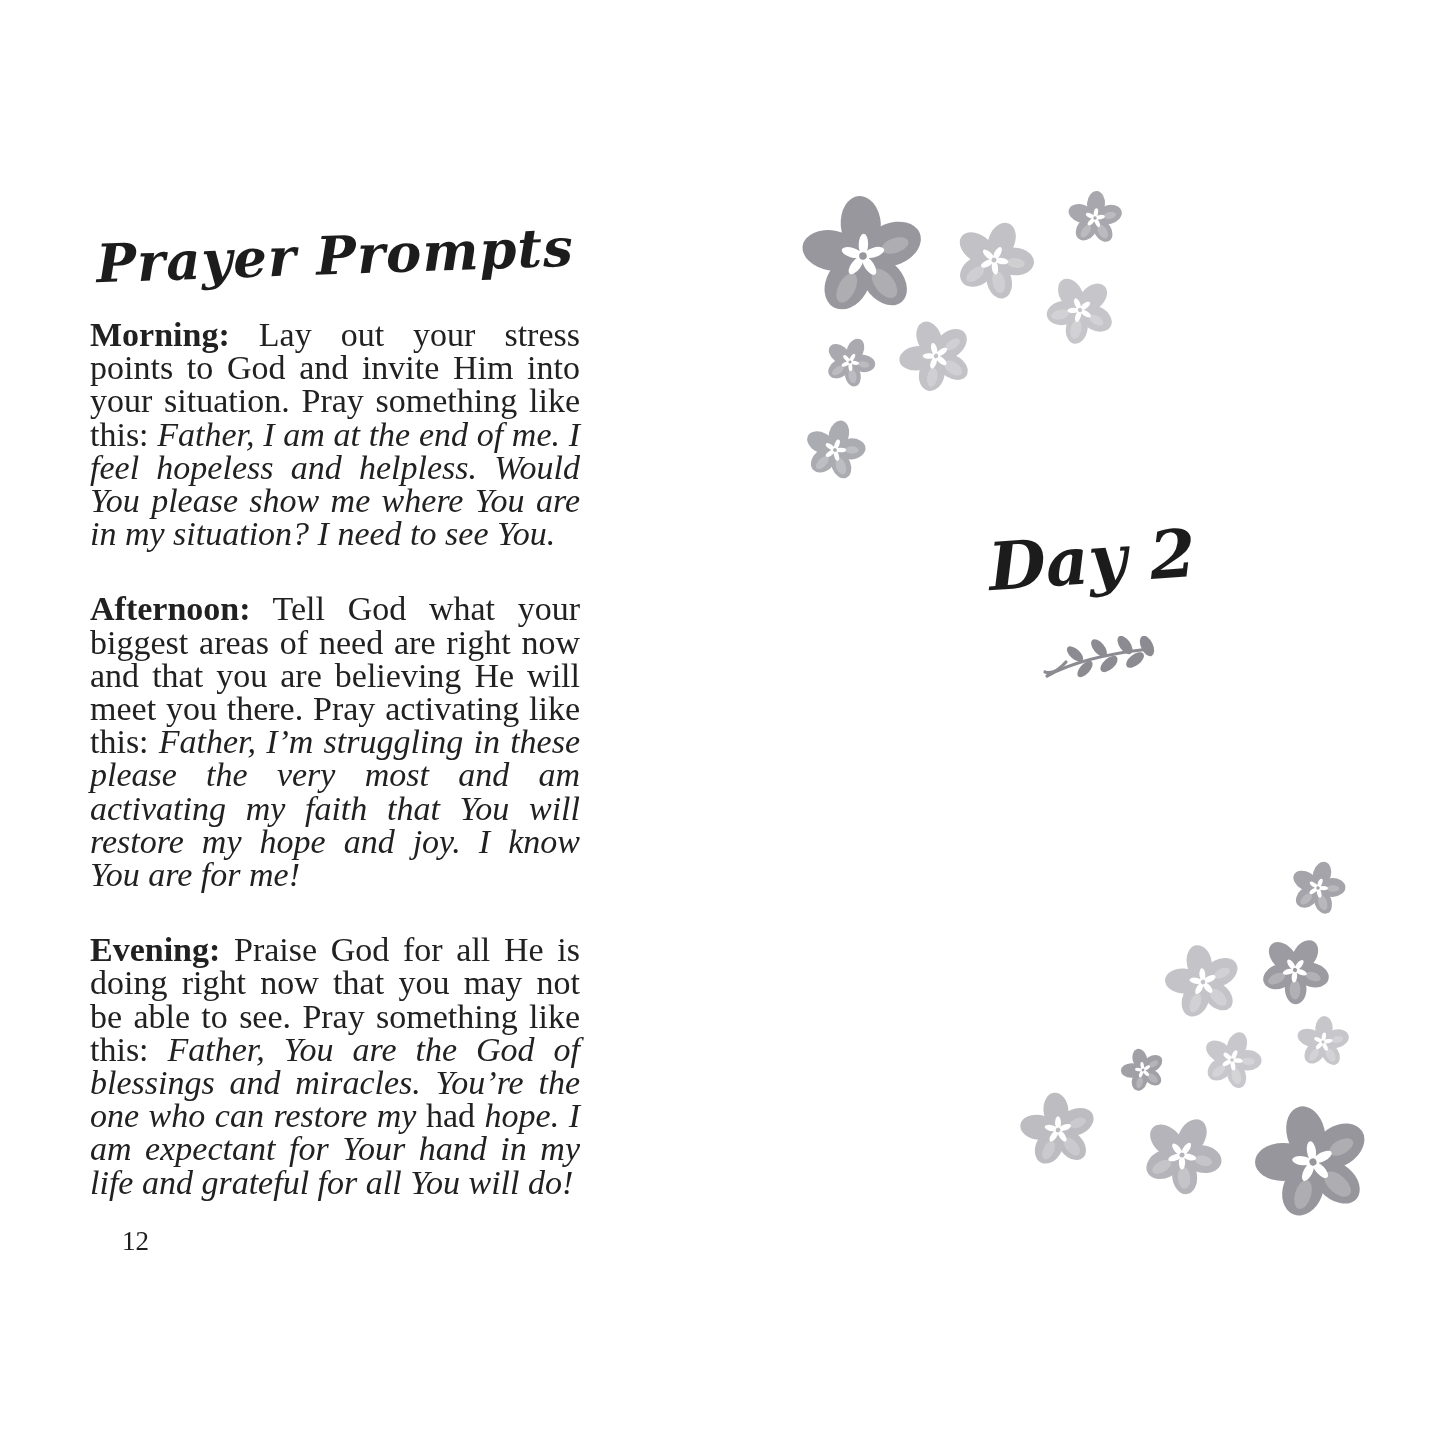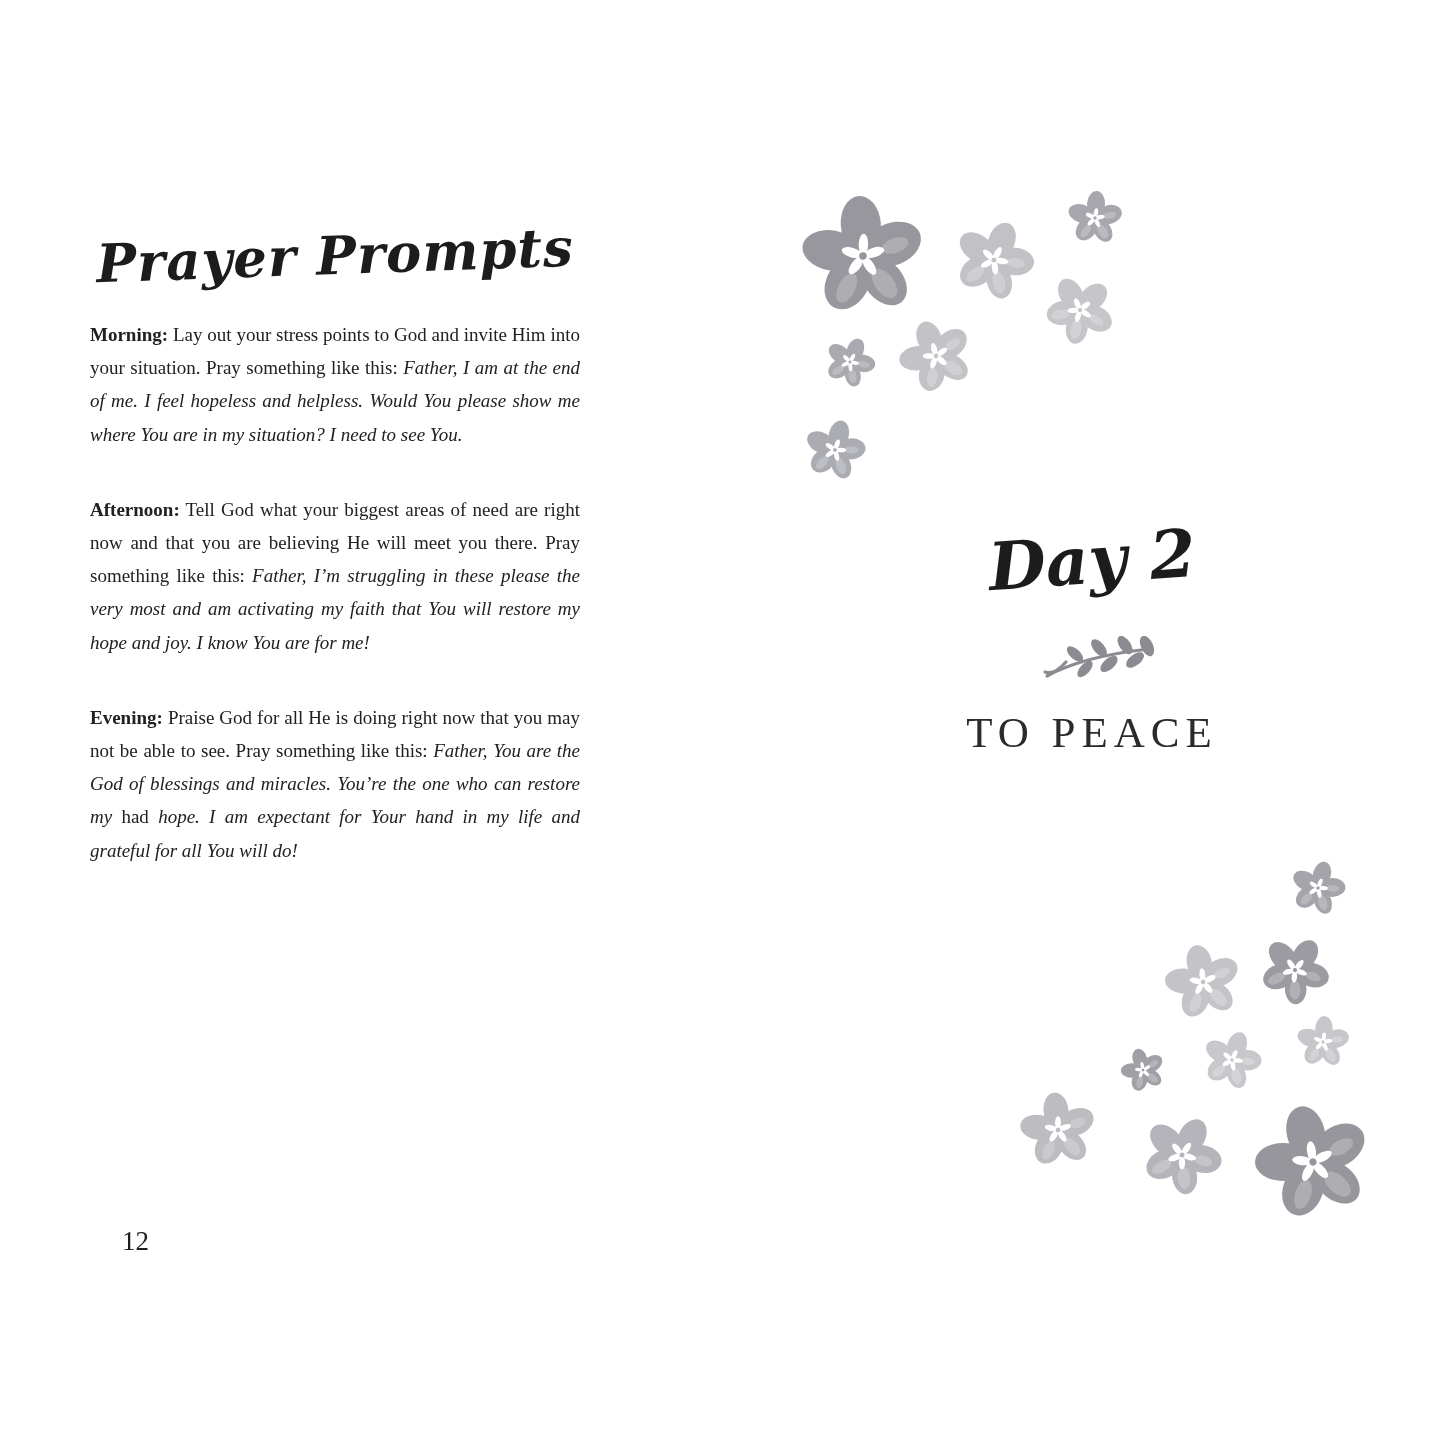--- a/index.html
+++ b/index.html
@@ -16,21 +16,21 @@
   .script-heading{
     font-family:"DejaVu Serif", serif;
     font-style:italic;font-weight:700;
     font-size:53px;line-height:74px;
     text-align:center;color:#1c1c1c;
     letter-spacing:1px;
     transform:rotate(-2deg);
     margin:0 0 26px 0;
   }
   p.body{
-    font-size:19px;line-height:33.2px;
+    font-size:34px;line-height:33.2px;
     text-align:justify;text-justify:inter-word;
     margin:0 0 42px 0;
   }
   p.body:last-child{margin-bottom:8px;}
   .lbl{font-weight:700;}
   .ital{font-style:italic;}
   .page-number{
     position:absolute;left:90px;top:1226px;
     font-size:27px;color:#1e1e1e;margin-left:32px;
   }
@@ -84,21 +84,21 @@
       <circle r="3.6" fill="currentColor"></circle>
     </g>
   </defs>
 </svg>
 
 <div class="left-col">
   <div class="script-heading">Prayer Prompts</div>
 
   <p class="body"><span class="lbl">Morning:</span><span> Lay out your stress points to God and invite Him into your situation. Pray something like this: </span><span class="ital">Father, I am at the end of me. I feel hopeless and helpless. Would You please show me where You are in my situation? I need to see You.</span></p>
 
-  <p class="body"><span class="lbl">Afternoon:</span><span> Tell God what your biggest areas of need are right now and that you are believing He will meet you there. Pray something like this: </span><span class="ital">Father, I’m struggling in these please the very most and am activating my faith that You will restore my hope and joy. I know You are for me!</span></p>
+  <p class="body"><span class="lbl">Afternoon:</span><span> Tell God what your biggest areas of need are right now and that you are believing He will meet you there. Pray activating like this: </span><span class="ital">Father, I’m struggling in these please the very most and am activating my faith that You will restore my hope and joy. I know You are for me!</span></p>
 
   <p class="body"><span class="lbl">Evening:</span><span> Praise God for all He is doing right now that you may not be able to see. Pray something like this: </span><span class="ital">Father, You are the God of blessings and miracles. You’re the one who can restore my </span><span>had </span><span class="ital">hope. I am expectant for Your hand in my life and grateful for all You will do!</span></p>
 </div>
 
 <div class="page-number">12</div>
 
 <svg id="cluster-top" class="cluster" viewBox="0 0 420 330">
     <use href="#flower" transform="translate(83 86) rotate(-8) scale(1.055)" style="color:#97979d"></use>
     <use href="#flower" transform="translate(214 90) rotate(18) scale(0.691)" style="color:#c2c2c6"></use>
     <use href="#flower" transform="translate(315 48) rotate(0) scale(0.473)" style="color:#a7a7ad"></use>
@@ -120,21 +120,20 @@
     <ellipse cx="44" cy="33" rx="5" ry="10" transform="rotate(42 44 33)"></ellipse>
     <ellipse cx="58" cy="12" rx="5.5" ry="10.5" transform="rotate(-40 58 12)"></ellipse>
     <ellipse cx="68" cy="28" rx="5.5" ry="10.5" transform="rotate(48 68 28)"></ellipse>
     <ellipse cx="84" cy="9" rx="5.5" ry="10.5" transform="rotate(-35 84 9)"></ellipse>
     <ellipse cx="94" cy="24" rx="5.5" ry="10.5" transform="rotate(52 94 24)"></ellipse>
     <ellipse cx="106" cy="10" rx="6" ry="11" transform="rotate(-25 106 10)"></ellipse>
   </g>
 </svg>
 
 <div class="chapter-title">
-  <div>TO PEACE</div>
 </div>
 
 <svg id="cluster-bottom" class="cluster" viewBox="0 0 400 400">
     <use href="#flower" transform="translate(308 40) rotate(12) scale(0.473)" style="color:#a4a4aa"></use>
     <use href="#flower" transform="translate(193 134) rotate(-15) scale(0.655)" style="color:#c4c4c8"></use>
     <use href="#flower" transform="translate(285 122) rotate(30) scale(0.600)" style="color:#9b9ba1"></use>
     <use href="#flower" transform="translate(313 194) rotate(0) scale(0.455)" style="color:#c7c7cb"></use>
     <use href="#flower" transform="translate(133 222) rotate(-20) scale(0.382)" style="color:#a0a0a6"></use>
     <use href="#flower" transform="translate(222 212) rotate(15) scale(0.509)" style="color:#c8c8cc"></use>
     <use href="#flower" transform="translate(48 282) rotate(-10) scale(0.655)" style="color:#bcbcc1"></use>

